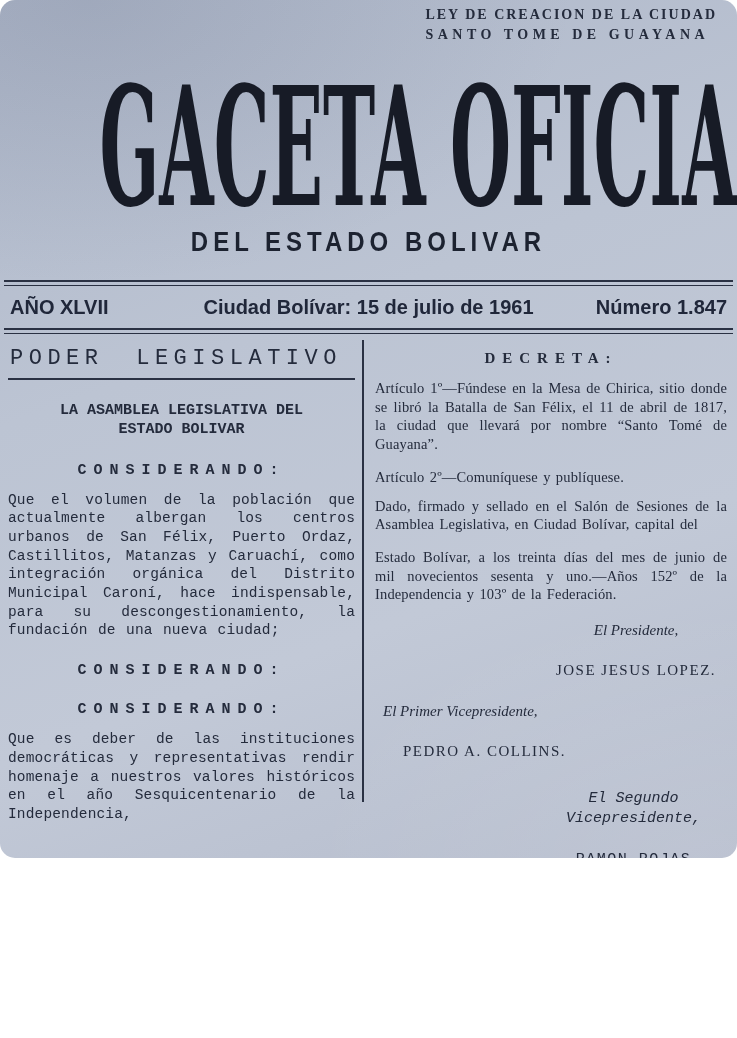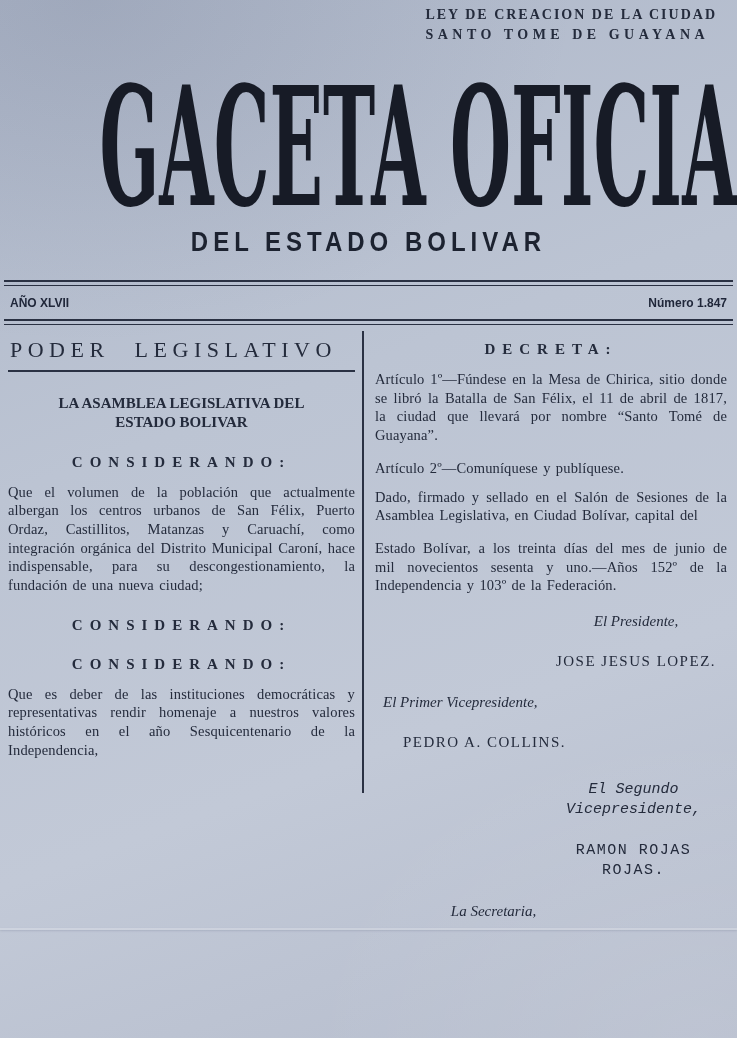--- a/index.html
+++ b/index.html
@@ -1,25 +1,26 @@
 <!DOCTYPE html>
 <html><head>
 <meta charset="utf-8">
 <style>
   html,body { margin:0; padding:0; }
   .page {
     position:relative;
-    width:737px; height:1038px;
+    width:737px; height:858px;
     overflow:hidden;
     font-family:"Liberation Serif", serif;
     color:#242b3c;
     background:
       radial-gradient(120% 60% at 12% 0%, rgba(90,100,125,0.18), transparent 55%),
       radial-gradient(90% 50% at 95% 100%, rgba(255,255,255,0.10), transparent 60%),
       linear-gradient(160deg, #aeb7c9 0%, #bcc4d3 38%, #c2c9d7 68%, #b6bdcd 100%);
+    border-radius: 15px;
   }
   .crease {
     position:absolute; left:0; top:928px; width:100%; height:2px;
     background:rgba(255,255,255,0.22);
     box-shadow:0 1px 2px rgba(70,80,105,0.18);
   }
   
   .top-note {
     position:absolute; top:5px; right:20px;
     font-size:14px; font-weight:bold; line-height:1.45;
@@ -46,28 +47,28 @@
     margin:0 4px; height:3px;
     border-top:2.5px solid #2a3143;
     border-bottom:1.5px solid #2a3143;
   }
   .rule-top { margin-top:26px; }
   
   .dateline {
     display:flex; align-items:center;
     padding:10px 10px 9px 10px;
     font-family:"Liberation Sans", sans-serif; font-weight:bold;
-    font-size:12px; color:#20273a;
+    font-size:20px; color:#20273a;
   }
   .dateline .dl-left  { flex:1; text-align:left; }
   .dateline .dl-mid   { flex:2; text-align:center; }
   .dateline .dl-right { flex:1; text-align:right; }
   
   .columns { display:flex; padding:6px 10px 0 8px; }
-  .col-left  { width:347px; flex:none; padding-right:7px; }
+  .col-left  { width:347px; flex:none; padding-right:7px;font-family:Liberation Mono, monospace; }
   .divider   { flex:none; width:0; border-left:2px solid #2a3143; height:462px; }
   .col-right { flex:1; padding-left:11px; }
   .poder {
     font-size:22px; letter-spacing:5.5px; word-spacing:14px;
     white-space:nowrap; padding:6px 0 7px 2px;
     border-bottom:2px solid #2a3143;
   }
   .org { text-align:center; font-weight:bold; font-size:15px; line-height:1.25; margin-top:22px; }
   .sec-heading {
     text-align:center; font-weight:bold; font-size:15px;
@@ -102,20 +103,21 @@
 
   <div class="masthead-wrap">
     <div class="masthead-title">GACETA OFICIAL</div>
     <div class="masthead-sub">DEL ESTADO BOLIVAR</div>
   </div>
 
   <div class="rule-double rule-top"></div>
 
   <div class="dateline">
     <span class="dl-left">AÑO XLVII</span>
+    <span class="dl-mid">Ciudad Bolívar: 15 de julio de 1961</span>
     <span class="dl-right">Número 1.847</span>
   </div>
 
   <div class="rule-double"></div>
 
   <div class="columns">
 
     <div class="col-left">
       <div class="poder">PODER LEGISLATIVO</div>
       <div class="org">

